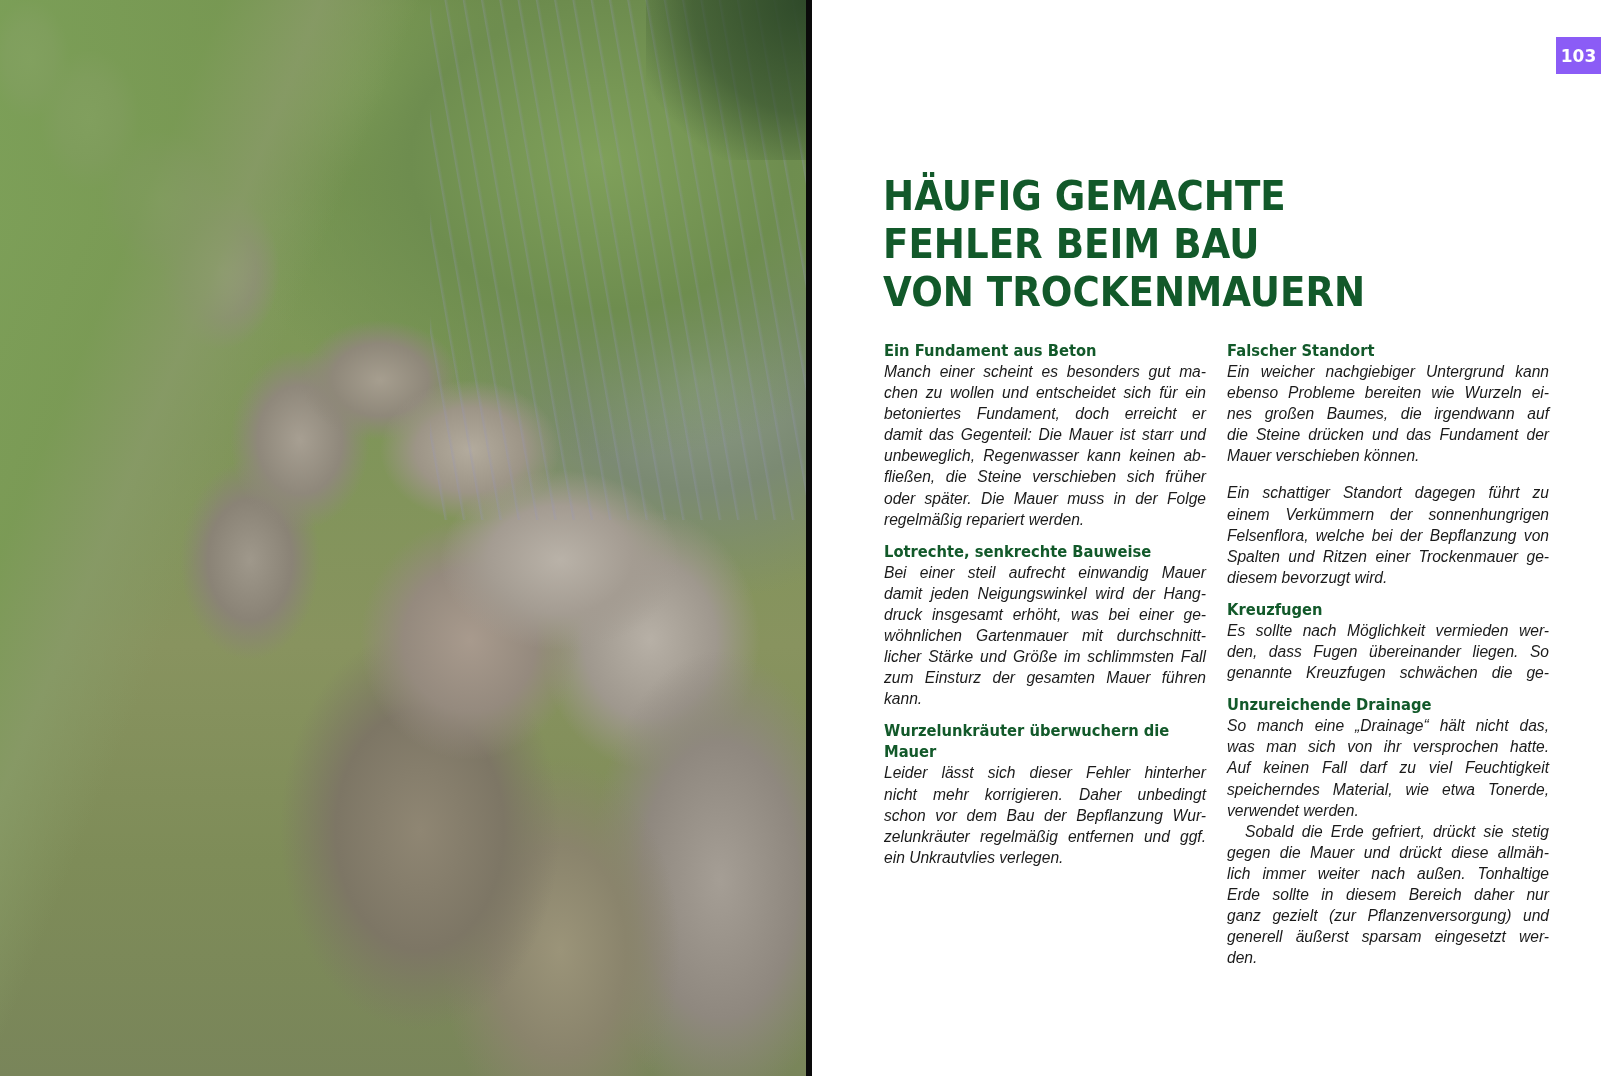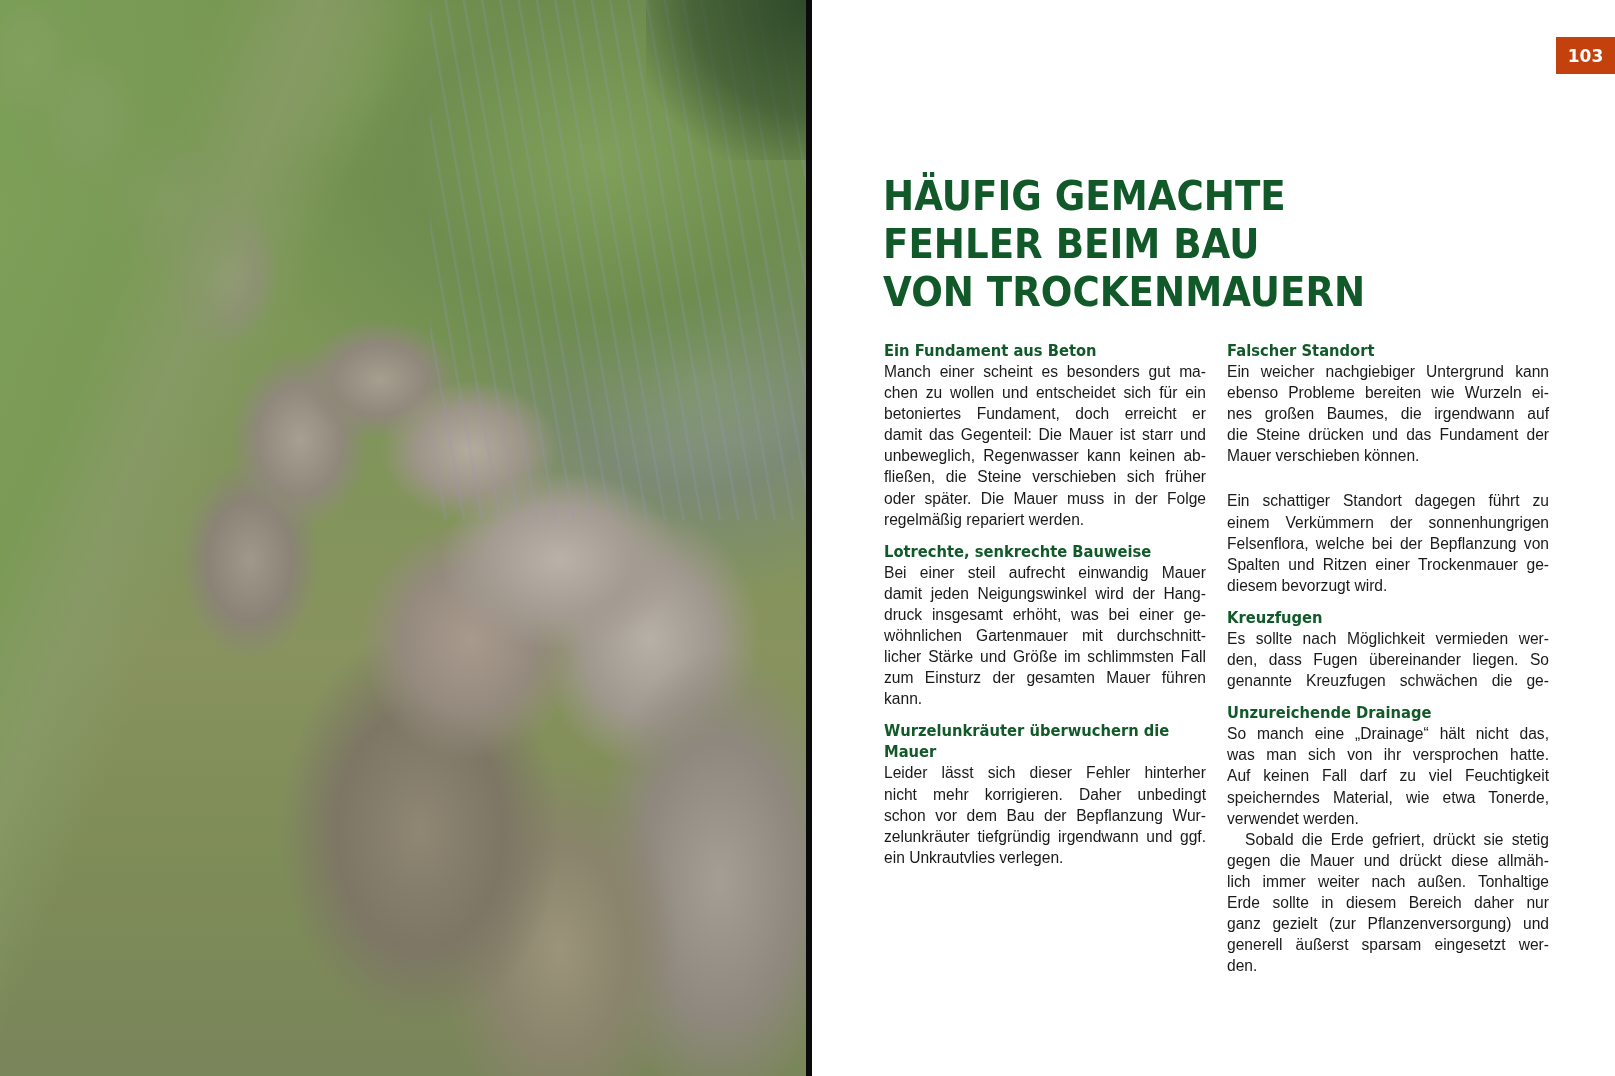--- a/index.html
+++ b/index.html
@@ -46,22 +46,22 @@
   }
   .photo .darkcorner {
     position: absolute; right: 0; top: 0; width: 160px; height: 160px;
     background: radial-gradient(ellipse at 100% 0%, #2f4a2a 0%, rgba(47,74,42,0.6) 50%, transparent 80%);
   }
   .gutter {
     position: absolute; left: 806px; top: 0; width: 6px; height: 1076px; background: #0a0a0a;
   }
   
   .page-number {
-    position: absolute; left: 1556px; top: 37px; width: 59px; height: 37px;
-    background: #c2410c; color: #ffffff;
+    position: absolute; left: 1556px; top: 37px; width: 45px; height: 37px;
+    background: #8b5cf6; color: #ffffff;
     font-family: "DejaVu Sans", sans-serif; font-weight: bold; font-size: 17px;
     display: flex; align-items: center; justify-content: center;
   }
   .title {
     position: absolute; left: 883px; top: 172px; margin: 0;
     color: #12592a;
     font-family: "DejaVu Sans", sans-serif; font-weight: bold;
     font-size: 40px; line-height: 48px; letter-spacing: 0px;
     transform: scaleX(0.93); transform-origin: left top;
     white-space: nowrap;
@@ -75,25 +75,25 @@
   .col1 { left: 884px; }
   .col2 { left: 1227px; }
   .section { margin: 0 0 11px 0; }
   .section h2 {
     margin: 0; color: #12592a;
     font-family: "DejaVu Sans", sans-serif; font-weight: bold;
     font-size: 16px; line-height: 21px;
     transform: scaleX(0.92); transform-origin: left top; white-space: nowrap;
   }
   .section p {
-    margin: 0; font-size: 15.6px; line-height: 21.1px;
+    margin: 0; font-size: 15.6px; line-height: 21.1px; font-style: italic;
   }
   .section p .ln { display: block; white-space: nowrap; text-align: justify; text-align-last: justify; }
   .section p .ln.last { text-align-last: left; }
-  .section p.gap { margin-top: 24px; }
+  .section p.gap { margin-top: 16px; }
   .section p.indent .ln:first-child { text-indent: 18px; }
 </style>
 </head>
 <body>
 
 <div class="photo">
   <div class="grass"></div>
   <div class="lavender"></div>
   <div class="darkcorner"></div>
 </div>
@@ -137,21 +137,21 @@
 
   <div class="section">
     <h2>
       <span style="display:block">Wurzelunkräuter überwuchern die</span>
       <span style="display:block">Mauer</span>
     </h2>
     <p>
       <span class="ln">Leider lässt sich dieser Fehler hinterher</span>
       <span class="ln">nicht mehr korrigieren. Daher unbedingt</span>
       <span class="ln">schon vor dem Bau der Bepflanzung Wur-</span>
-      <span class="ln">zelunkräuter tiefgründig irgendwann und ggf.</span>
+      <span class="ln">zelunkräuter regelmäßig entfernen und ggf.</span>
       <span class="ln last">ein Unkrautvlies verlegen.</span>
     </p>
   </div>
 </div>
 
 <div class="col col2">
   <div class="section">
     <h2>Falscher Standort</h2>
     <p>
       <span class="ln">Ein weicher nachgiebiger Untergrund kann</span>

